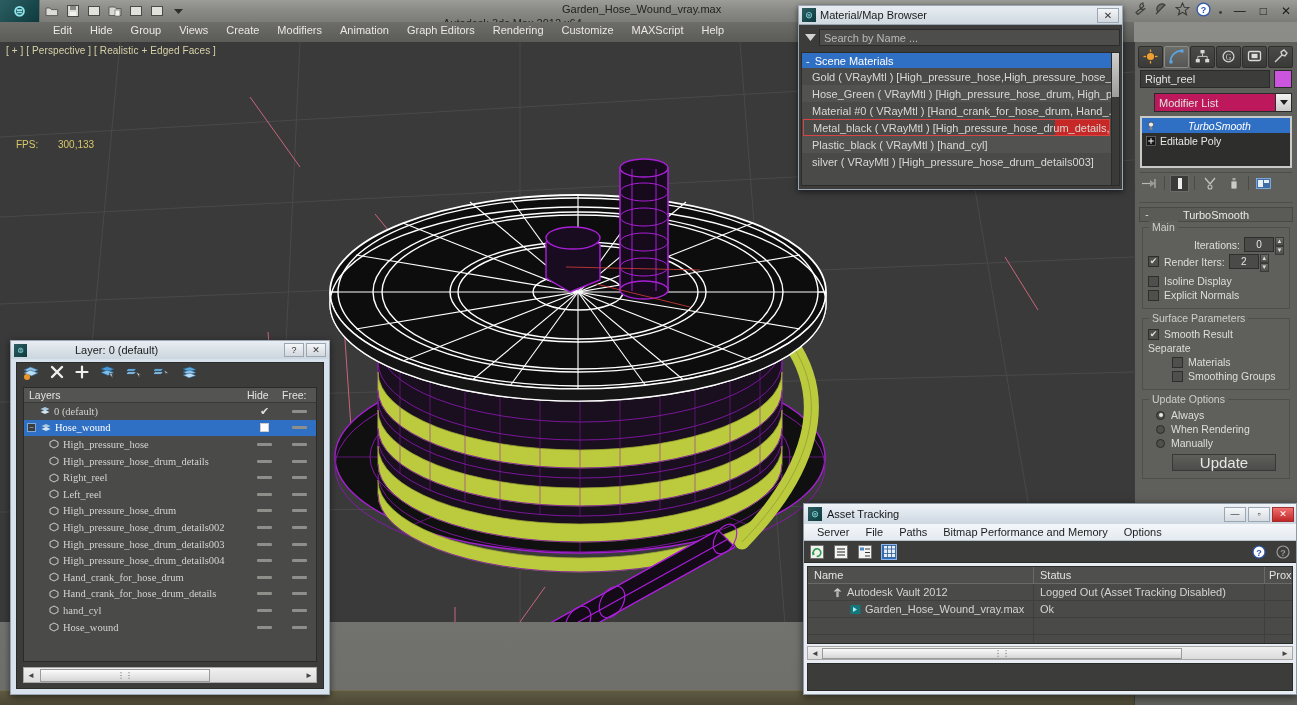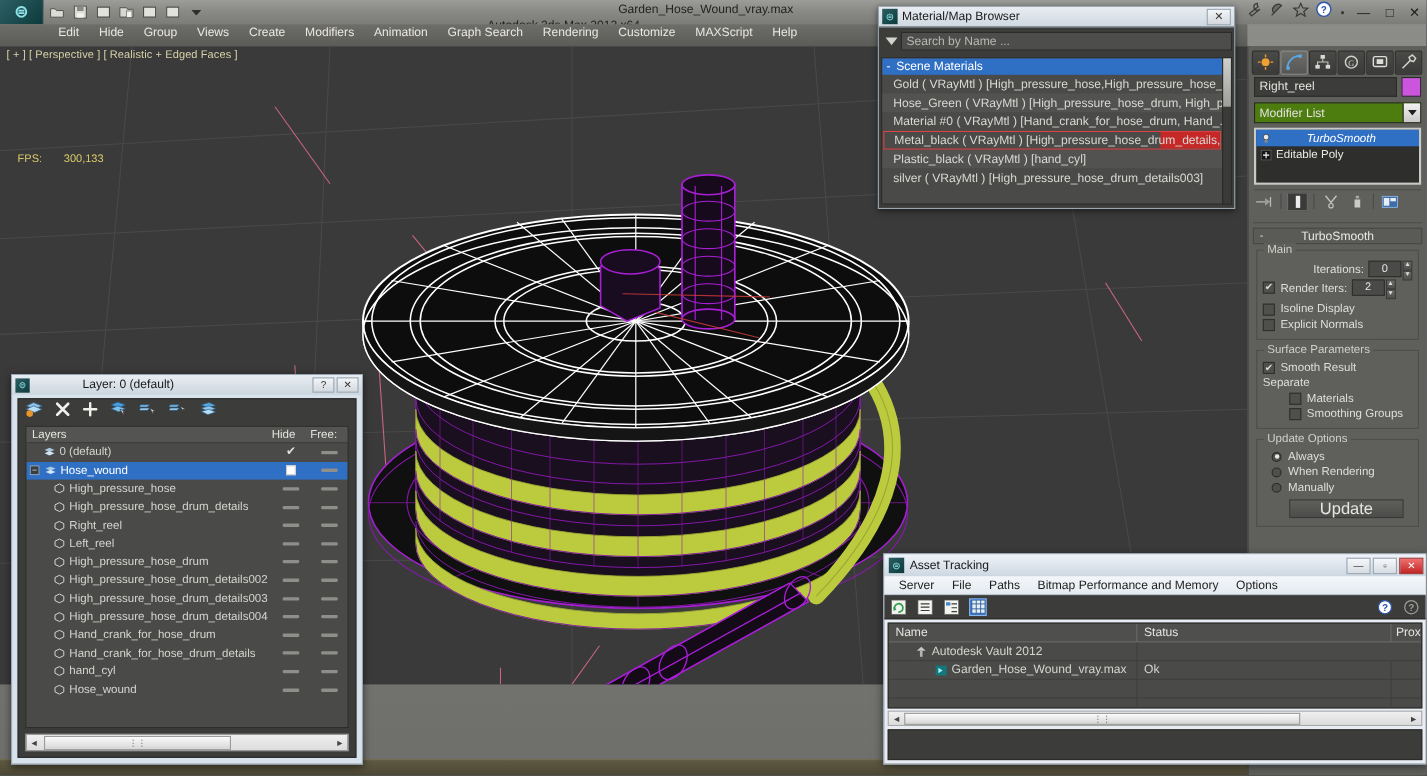--- a/index.html
+++ b/index.html
@@ -109,22 +109,22 @@
   .cptab.active { background: linear-gradient(#6d6d6a,#565654); border-color:#8a8a88; }
 
   .cp-namerow { display:flex; align-items:center; padding: 2px 5px; gap:4px; }
   #objname {
     flex: 1; height: 18px; background: #3c3c3a; border: 1px solid #2a2a28;
     color: #e4e4e0; font-size: 11px; padding: 1px 4px; line-height: 14px;
   }
   #objcolor { width: 18px; height: 18px; background:#cc55dd; border:1px solid #2a2a28; }
 
   #modlistrow {
-    margin: 3px 5px 0 5px; height: 19px;
-    background: #4d7c0f; border: 1px solid #2a2a28;
+    margin: 3px 5px 0 19px; height: 19px;
+    background: #be185d; border: 1px solid #2a2a28;
     display: flex; align-items: center; justify-content: space-between;
   }
   #modlistrow .txt { font-size: 11px; color: #e2e2de; padding-left: 4px; }
   #modlistrow .arrow {
     width: 16px; height: 17px; background: linear-gradient(#f2f2f2,#c9c9c9);
     border-left: 1px solid #2a2a28;
     display:flex; align-items:center; justify-content:center;
   }
   #modstack {
     margin: 4px 5px 0 5px; height: 52px;
@@ -272,20 +272,21 @@
   .lg-head {
     height:15px; background:#545452; display:flex; align-items:center;
     font-size:10.5px; color:#e4e4e0; border-bottom:1px solid #3a3a38;
   }
   .lg-head .c1 { flex:1; padding-left:5px; }
   .lg-head .c2 { width:35px; }
   .lg-head .c3 { width:34px; }
   .lg-row {
     height:16.6px; display:flex; align-items:center; font-size:10.5px;
     color:#d4d4d0;
+    font-family:Liberation Serif, serif;
   }
   .lg-row.sel { background:#2f6fc4; color:#fff; }
   .lg-row .c1 { flex:1; display:flex; align-items:center; gap:4px; overflow:hidden; white-space:nowrap;}
   .lg-row .c2 { width:35px; display:flex; align-items:center; justify-content:center; }
   .lg-row .c3 { width:34px; display:flex; align-items:center; justify-content:center; }
   .dash { width:15px; height:3px; background:#8e8e8a; border-radius:1px; }
   .oicon { width:11px;height:11px;display:flex;align-items:center;justify-content:center; }
   .indent0 { padding-left:15px; }
   .indent1 { padding-left:24px; }
   .chkbox-sm { width:9px;height:9px;border:1px solid #ccc;background:#fff;}
@@ -612,21 +613,21 @@
   </div>
 
   <div id="menubar">
     <div class="mi">Edit</div>
     <div class="mi">Hide</div>
     <div class="mi">Group</div>
     <div class="mi">Views</div>
     <div class="mi">Create</div>
     <div class="mi">Modifiers</div>
     <div class="mi">Animation</div>
-    <div class="mi">Graph Search</div>
+    <div class="mi">Graph Editors</div>
     <div class="mi">Rendering</div>
     <div class="mi">Customize</div>
     <div class="mi">MAXScript</div>
     <div class="mi">Help</div>
   </div>
 
   <div id="cmdpanel">
     <div id="cp-tabs">
       <div class="cptab">
         <svg width="15" height="15" viewBox="0 0 15 15">
@@ -1240,20 +1241,21 @@
       <div class="at-row">
         <span class="n" style="padding-left:24px;">
           <span class="oicon">
             <svg width="11" height="11" viewBox="0 0 11 11">
                 <path d="M1.5,4.5 L5.5,1 L9.5,4.5 Z" fill="#c8c8c4"></path>
                 <rect x="4.3" y="4.5" width="2.4" height="5.6" fill="#b4b4b0"></rect>
               </svg>
           </span>
           <span>Autodesk Vault 2012</span>
         </span>
+        <span class="s">Logged Out (Asset Tracking Disabled)</span>
         <span class="p"></span>
       </div>
       <div class="at-row">
         <span class="n" style="padding-left:42px;">
           <span class="oicon">
             <svg width="11" height="11" viewBox="0 0 11 11">
                 <rect x="0.5" y="1" width="10" height="9" fill="#13787c"></rect>
                 <path d="M3,3 L7,5.5 L3,8 Z" fill="#a8eef0"></path>
               </svg>
           </span>

